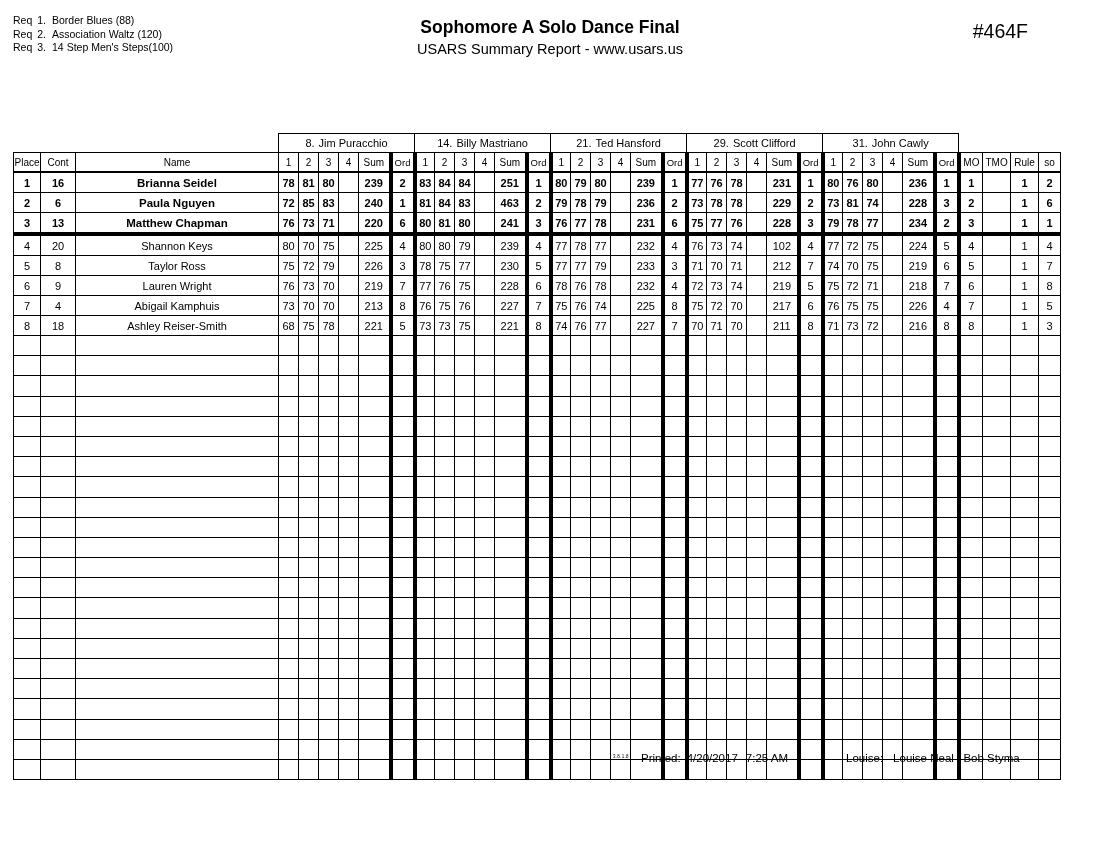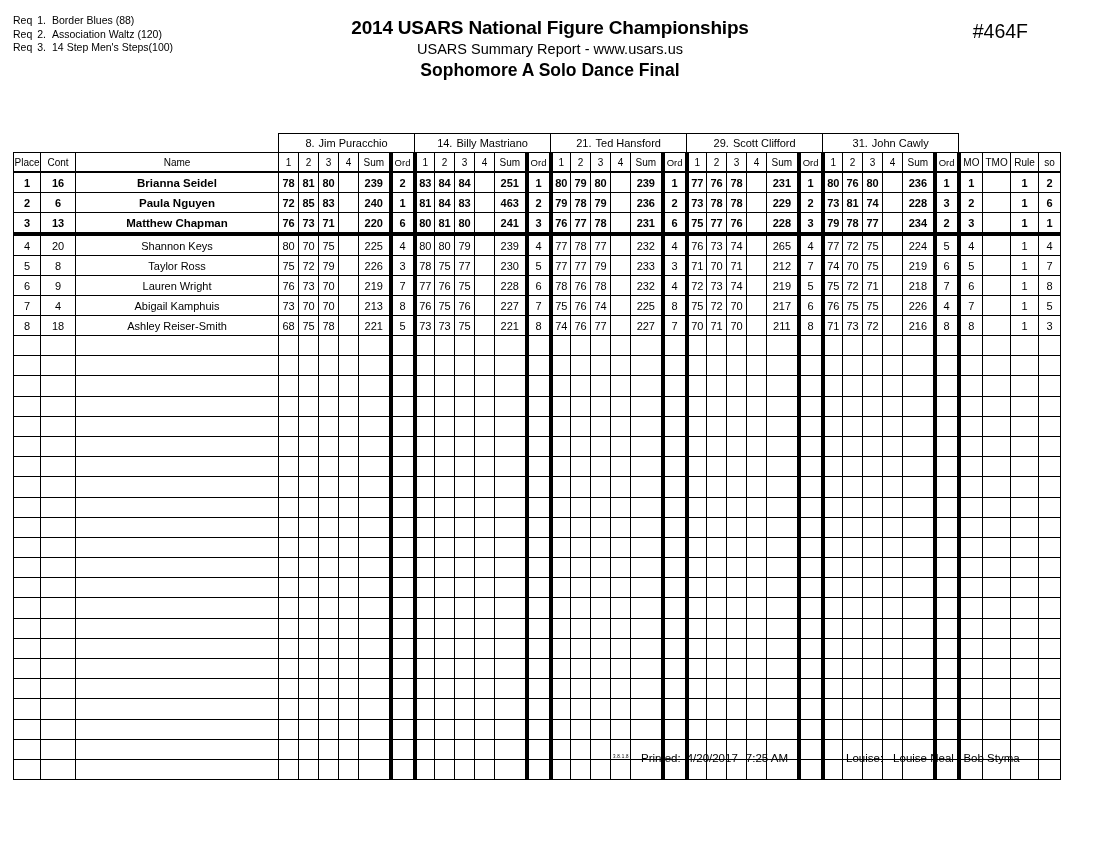--- a/index.html
+++ b/index.html
@@ -174,23 +174,22 @@
   </span>
   <span class="req-line">
     <span class="req-lbl">Req</span><span class="req-num">2.</span><span class="req-txt">Association Waltz (120)</span>
   </span>
   <span class="req-line">
     <span class="req-lbl">Req</span><span class="req-num">3.</span><span class="req-txt">14 Step Men's Steps(100)</span>
   </span>
 </div>
 
 <div id="title-block">
-  <div id="title-main">2014 USARS National Figure Championships</div>
+  <div id="title-event">Sophomore A Solo Dance Final</div>
   <div id="title-report">USARS Summary Report - www.usars.us</div>
-  <div id="title-event">Sophomore A Solo Dance Final</div>
 </div>
 
 <div id="event-code">#464F</div>
 
 <div id="sheet">
   <table class="grid">
     <colgroup>
       <col style="width:27px">
       <col style="width:35px">
       <col style="width:203px">
@@ -422,21 +421,21 @@
           <td class="score">77</td>
           <td class="score">78</td>
           <td class="score">77</td>
           <td class="score"></td>
           <td class="sum">232</td>
           <td class="ord">4</td>
           <td class="score">76</td>
           <td class="score">73</td>
           <td class="score">74</td>
           <td class="score"></td>
-          <td class="sum">265</td>
+          <td class="sum">102</td>
           <td class="ord">4</td>
           <td class="score">77</td>
           <td class="score">72</td>
           <td class="score">75</td>
           <td class="score"></td>
           <td class="sum">224</td>
           <td class="ord">5</td>
           <td>4</td>
           <td></td>
           <td>1</td>

